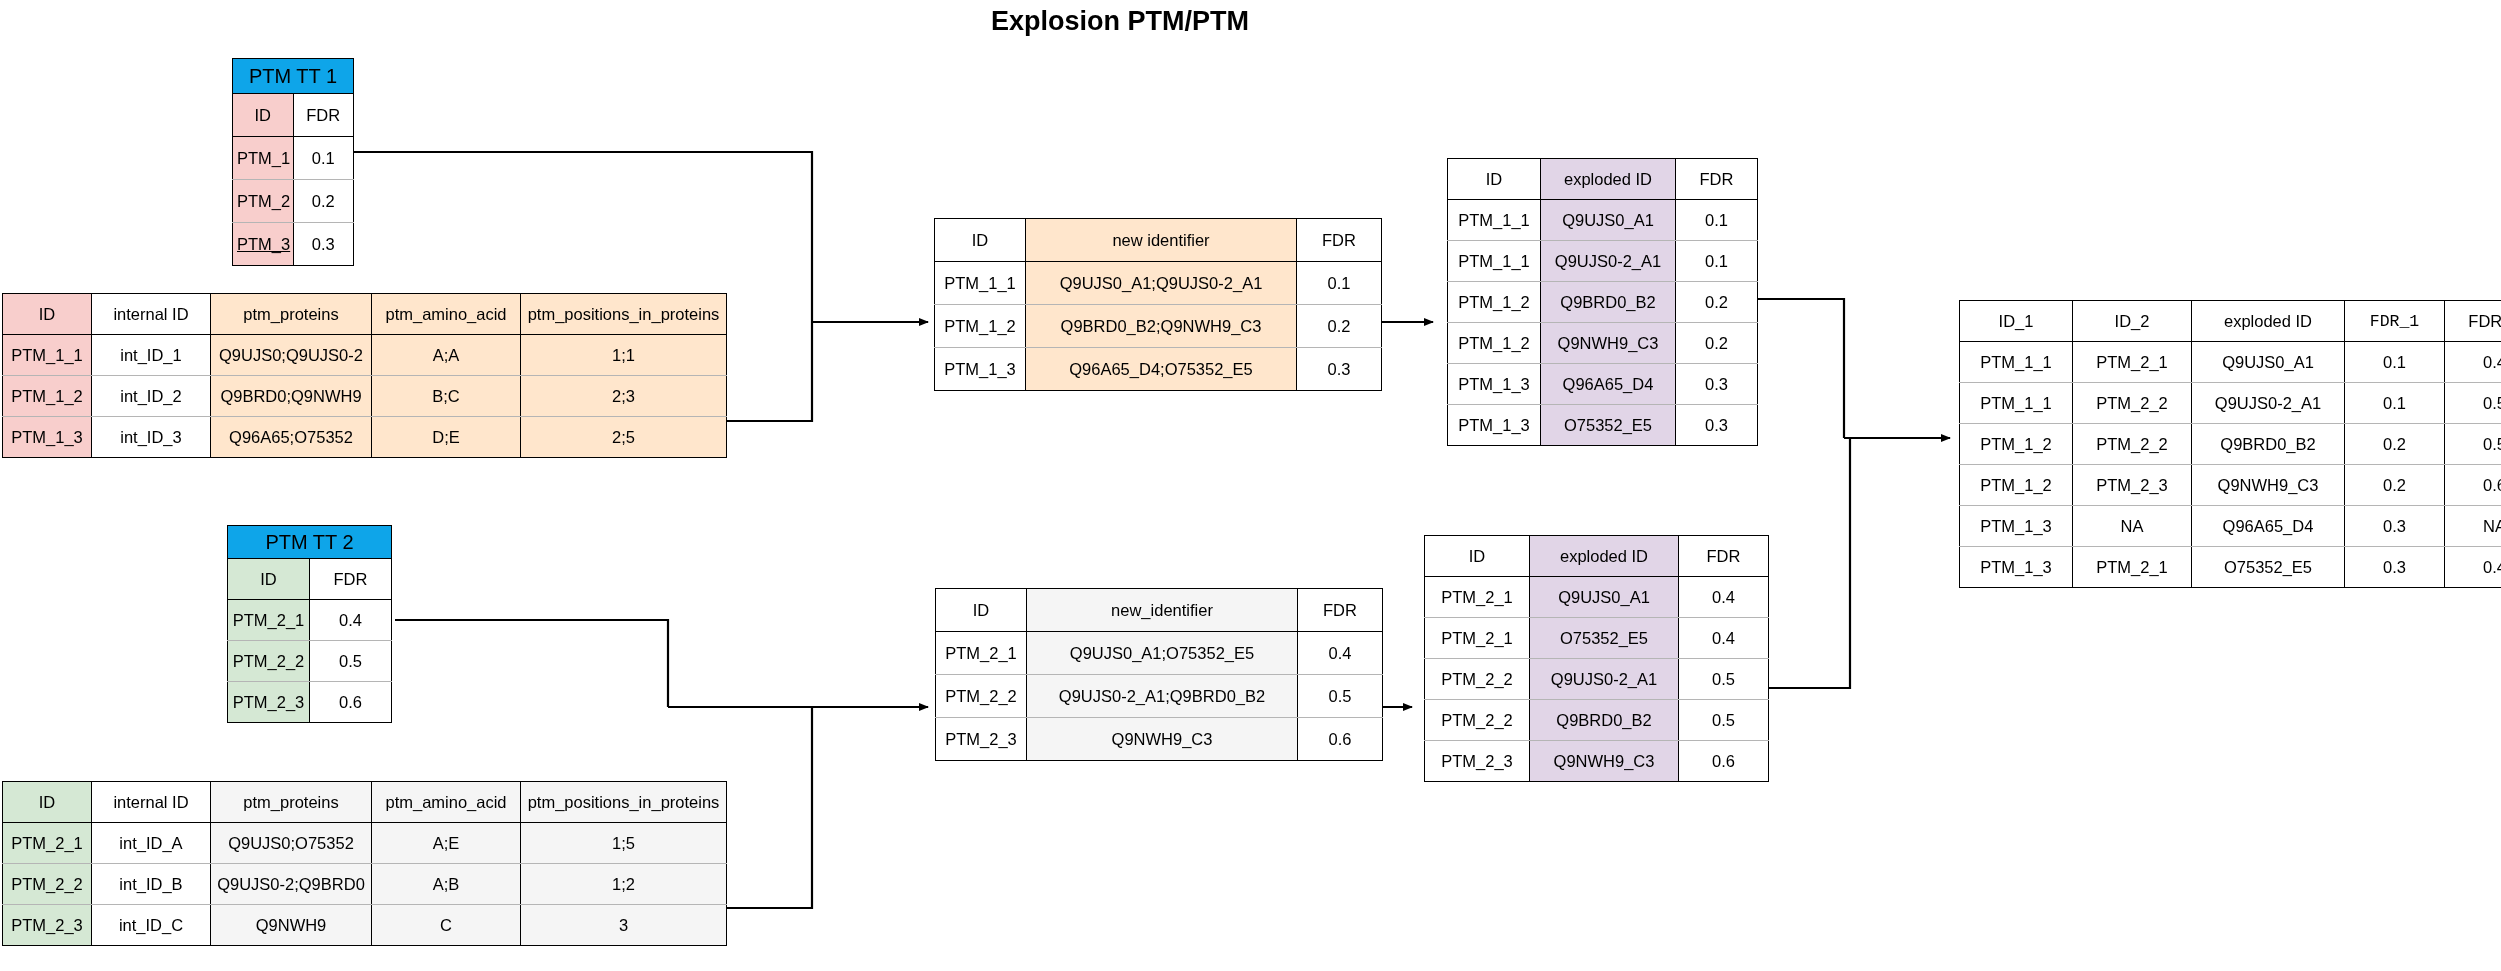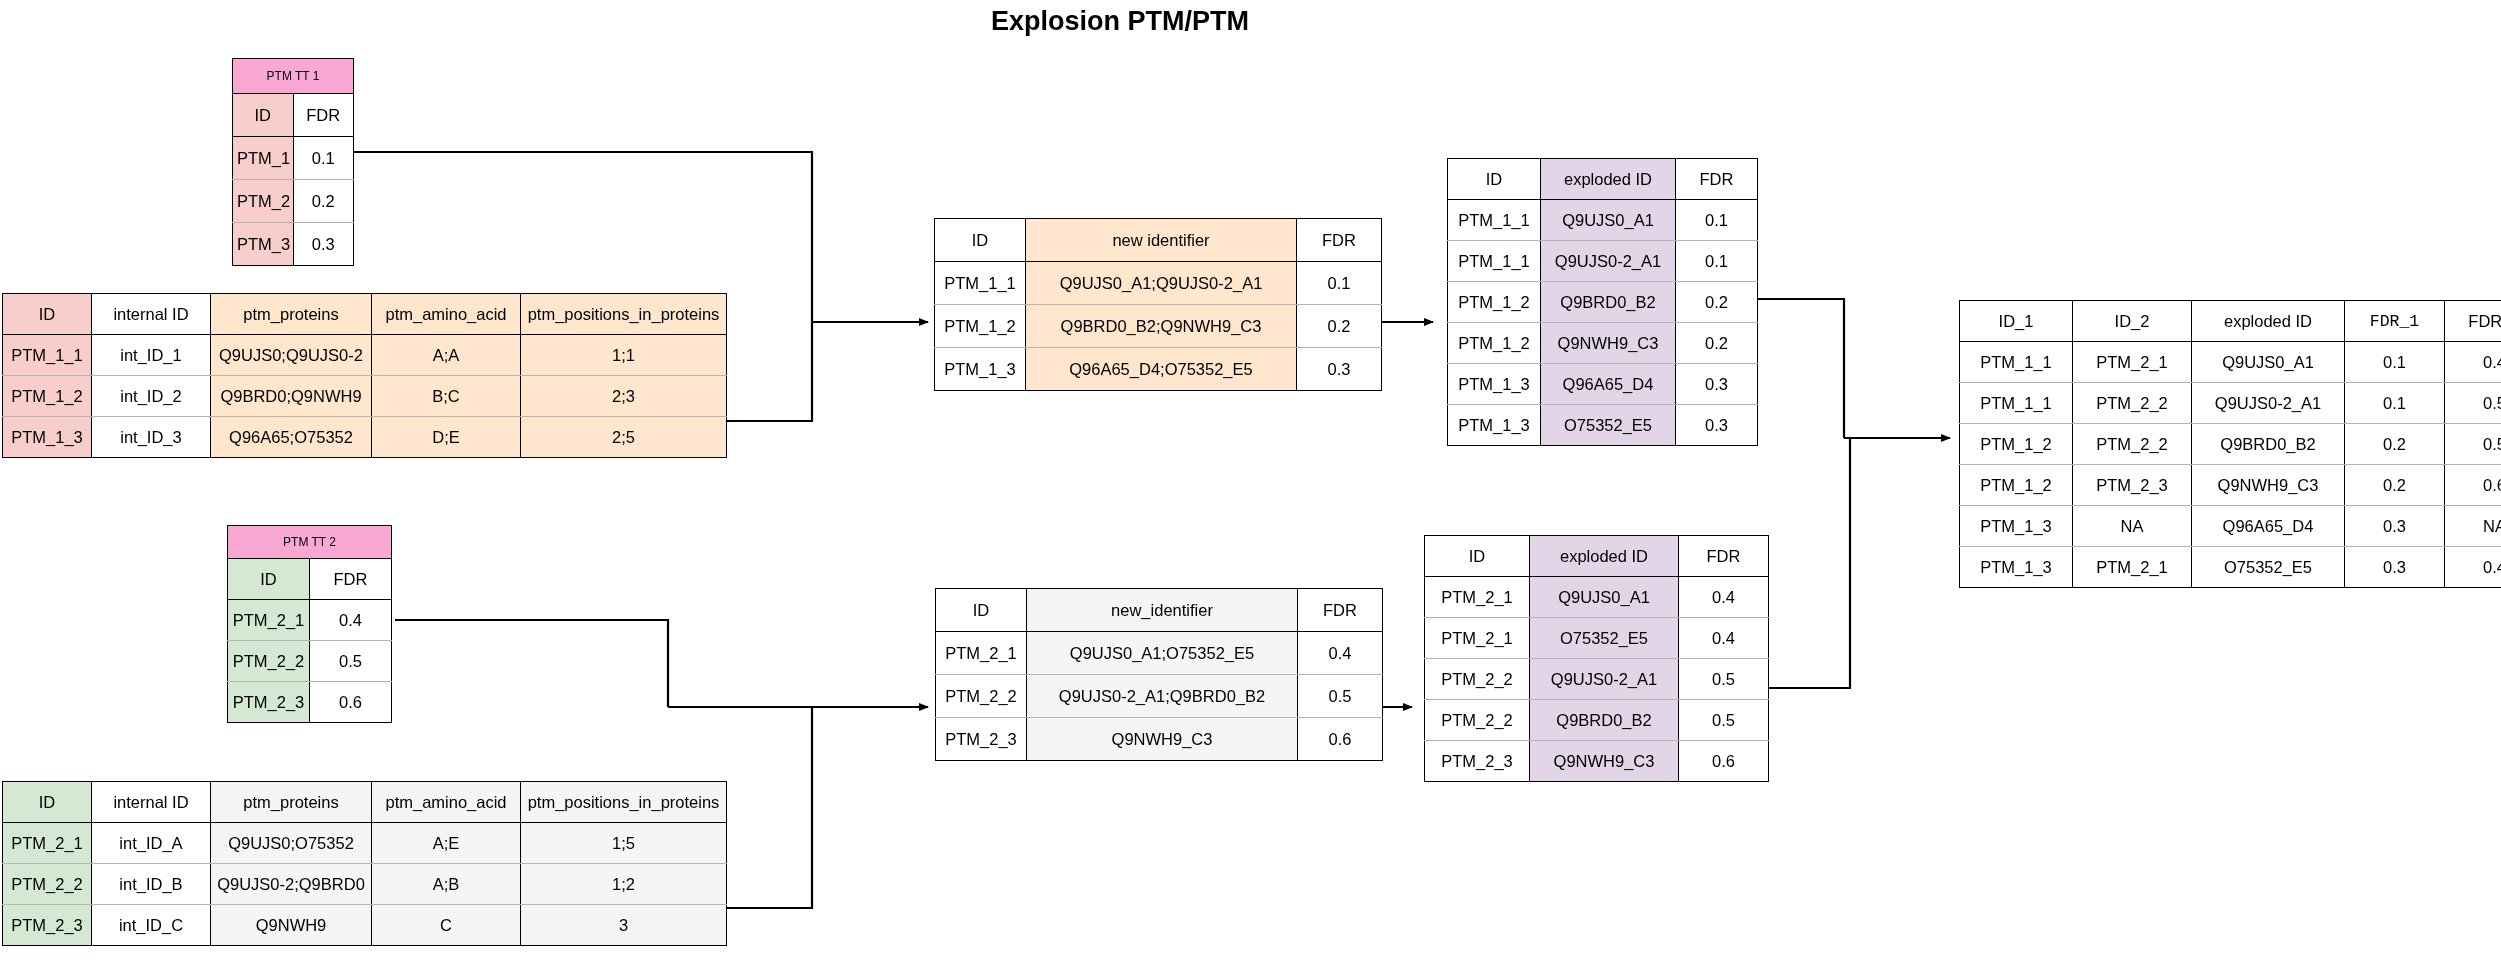--- a/index.html
+++ b/index.html
@@ -27,22 +27,22 @@
     text-align:center;
     vertical-align:middle;
     font-weight:normal;
     font-size:16.5px;
     padding:0 4px;
     white-space:nowrap;
     overflow:hidden;
   }
   .tbl .caption-cell{
     border:1.6px solid #000;
-    background:#f9a8d4;
-    font-size:12px;
+    background:#0ea5e9;
+    font-size:20px;
   }
   .tbl .hdr{border:1.6px solid #000;}
   .tbl .cellrow td{border-left:1.6px solid #000;border-right:1.6px solid #000;}
   .tbl tr:last-child td{border-bottom:1.6px solid #000;}
   .pink{background:#f8cecc;}
   .green{background:#d5e8d4;}
   .orange{background:#ffe6cc;}
   .purple{background:#e1d5e7;}
   .gray{background:#f5f5f5;}
   .white{background:#ffffff;}
@@ -94,21 +94,21 @@
   </tr>
   <tr class="cellrow">
     <td class="pink" style="height:42px;">PTM_1</td>
     <td class="white">0.1</td>
   </tr>
   <tr class="cellrow">
     <td class="pink" style="height:42px;">PTM_2</td>
     <td class="white">0.2</td>
   </tr>
   <tr class="cellrow">
-    <td class="pink" style="height:42px;">PTM_3</td>
+    <td class="pink" style="height:42px;text-decoration:underline;">PTM_3</td>
     <td class="white">0.3</td>
   </tr>
 </tbody>
   </table>
 
 <table class="tbl" style="left:2px;top:293px;width:679px;">
   <tbody>
   <tr>
     <td class="hdr pink" style="width:80px;height:40px;">ID</td>
     <td class="hdr white" style="width:110px;">internal ID</td>

